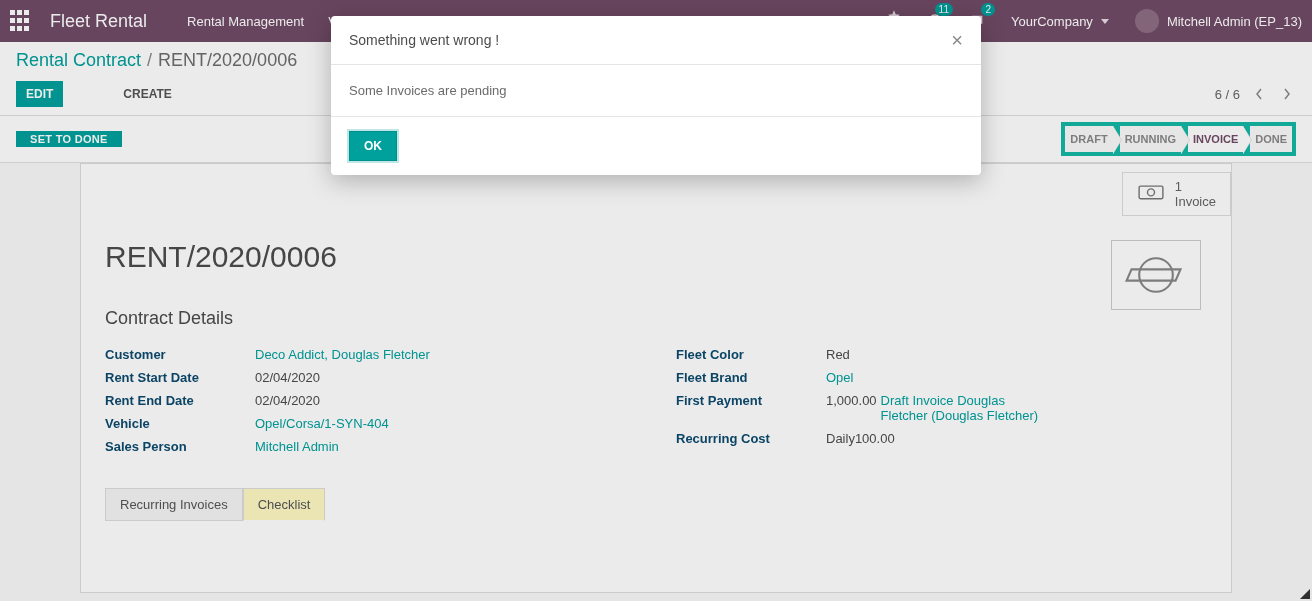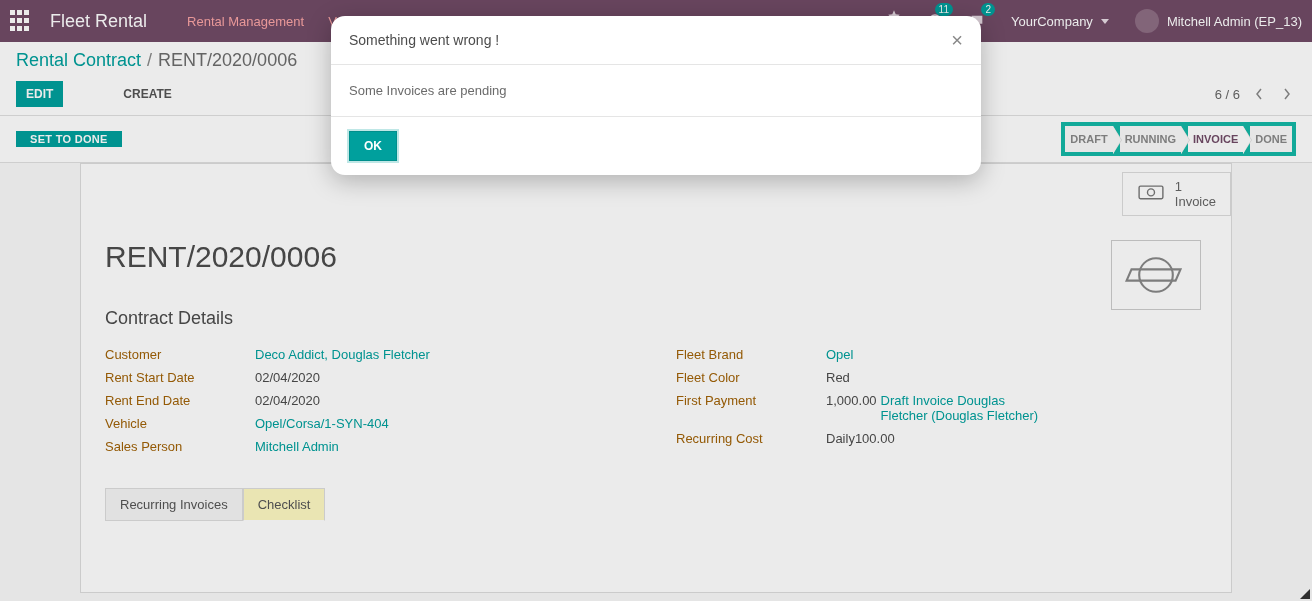--- a/index.html
+++ b/index.html
@@ -22,21 +22,21 @@
     align-items: center;
     padding: 0 10px;
   }
   .apps-icon {
     width: 22px; height: 22px; display: flex; flex-wrap: wrap; gap:2px;
     margin-right: 18px; cursor:pointer;
   }
   .apps-icon span { width:5px; height:5px; background:#fff; display:block;}
   .brand { font-size: 18px; font-weight: 500; margin-right: 40px; }
   .menu-items { display:flex; gap: 24px; font-size: 13px; }
-  .menu-items span { color: #fca5a5; cursor:pointer;}
+  .menu-items span { color: #ffffff; cursor:pointer;}
   .topnav-right { margin-left:auto; display:flex; gap:26px; }
   .badge-wrap { position:relative; display:flex; align-items:center; }
   .badge { position:absolute; top:-6px; right:-10px; background:#00A09D; color:#fff; font-size:10px; padding:1px 4px; border-radius:8px; }
   .company { display:flex; align-items:center; gap:4px; color:#fff; cursor:pointer;}
   .user-chip { display:flex; align-items:center; gap:8px; color:#fff; cursor:pointer;}
   .avatar { width:24px; height:24px; border-radius:50%; background:#8e6e84; display:inline-block; }
   .star-icon svg { fill:#e8dce4;}
 
   
   .control-area { background:#fff; border-bottom: 1px solid #e0e0e0; padding: 8px 16px; }
@@ -78,33 +78,33 @@
   .statbox .num { font-size:13px; color:#666; }
   .statbox .lbl { font-size:13px; color:#666; display:block;}
   .cash-icon { width:28px; height:20px; }
   .record-title { font-size:30px; font-weight:400; color:#4c4c4c; margin:24px 0 6px;}
   .brand-logo { position:absolute; right:30px; top:76px; width:90px; height:70px; border:1px solid #ccc; display:flex; align-items:center; justify-content:center;}
   .brand-logo svg { width:70px; height:50px;}
   .section-title { font-size:18px; font-weight:500; color:#4c4c4c; margin:34px 0 14px;}
   .details-grid { display:flex; gap:40px;}
   .col { flex:1;}
   .frow { display:flex; padding:4px 0; font-size:13px;}
-  .flabel { width:150px; font-weight:400; color:#a16207; flex-shrink:0;}
+  .flabel { width:150px; font-weight:700; color:#0c4a6e; flex-shrink:0;}
   .fvalue { color:#4c4c4c;}
   .fvalue.link { color:#00A09D; cursor:pointer;}
   .first-payment-val { display:flex; gap:4px;}
   .draft-inv { color:#00A09D; cursor:pointer; max-width:170px;}
 
   .tabs { display:flex; margin-top:30px;}
   .tab { padding:8px 14px; border:1px solid #ddd; border-bottom:1px solid #ddd; background:#f5f5f5; font-size:13px; cursor:pointer; color:#555;}
   .tab.active { background:#fef9c3; border-bottom:1px solid #fff;}
 
   
   .overlay { position:absolute; inset:0; background:rgba(0,0,0,0.08); display:flex; justify-content:center; align-items:flex-start; z-index:100;}
-  .modal { width:650px; background:#fff; margin-top:16px; border-radius:14px; box-shadow:0 6px 24px rgba(0,0,0,0.25);}
+  .modal { width:650px; background:#fff; margin-top:16px; border-radius:4px; box-shadow:0 6px 24px rgba(0,0,0,0.25);}
   .modal-head { display:flex; align-items:center; padding:14px 18px; border-bottom:1px solid #e5e5e5;}
   .modal-title { font-size:14px; font-weight:500; color:#4c4c4c;}
   .modal-close { margin-left:auto; font-size:20px; color:#888; cursor:pointer; line-height:1;}
   .modal-body { padding:18px; font-size:13px; color:#6b6b6b;}
   .modal-foot { padding:14px 18px; border-top:1px solid #e5e5e5;}
   .modal-foot .btn-primary { border:1px solid #008f8c; padding:7px 14px; box-shadow: 0 0 0 2px rgba(0,160,157,0.25);}
 
   .chev-down::after{ content:""; display:inline-block; margin-left:4px; border-left:4px solid transparent; border-right:4px solid transparent; border-top:5px solid #e8dce4;}
 
   .corner-tri { position:absolute; right:2px; bottom:2px; width:0; height:0; border-left:10px solid transparent; border-bottom:10px solid #333;}
@@ -238,26 +238,26 @@
             <span class="flabel">Vehicle</span>
             <span class="fvalue link">Opel/Corsa/1-SYN-404</span>
           </div>
         <div class="frow">
             <span class="flabel">Sales Person</span>
             <span class="fvalue link">Mitchell Admin</span>
           </div>
       </div>
       <div class="col">
         <div class="frow">
+            <span class="flabel">Fleet Color</span>
+            <span class="fvalue">Red</span>
+          </div>
+        <div class="frow">
             <span class="flabel">Fleet Brand</span>
             <span class="fvalue link">Opel</span>
-          </div>
-        <div class="frow">
-            <span class="flabel">Fleet Color</span>
-            <span class="fvalue">Red</span>
           </div>
         <div class="frow">
             <span class="flabel">First Payment</span>
           <div class="first-payment-val">
             <span class="fvalue">1,000.00</span>
             <span class="fvalue link draft-inv">Draft Invoice Douglas Fletcher (Douglas Fletcher)</span>
           </div>
         </div>
         <div class="frow">
             <span class="flabel">Recurring Cost</span>

